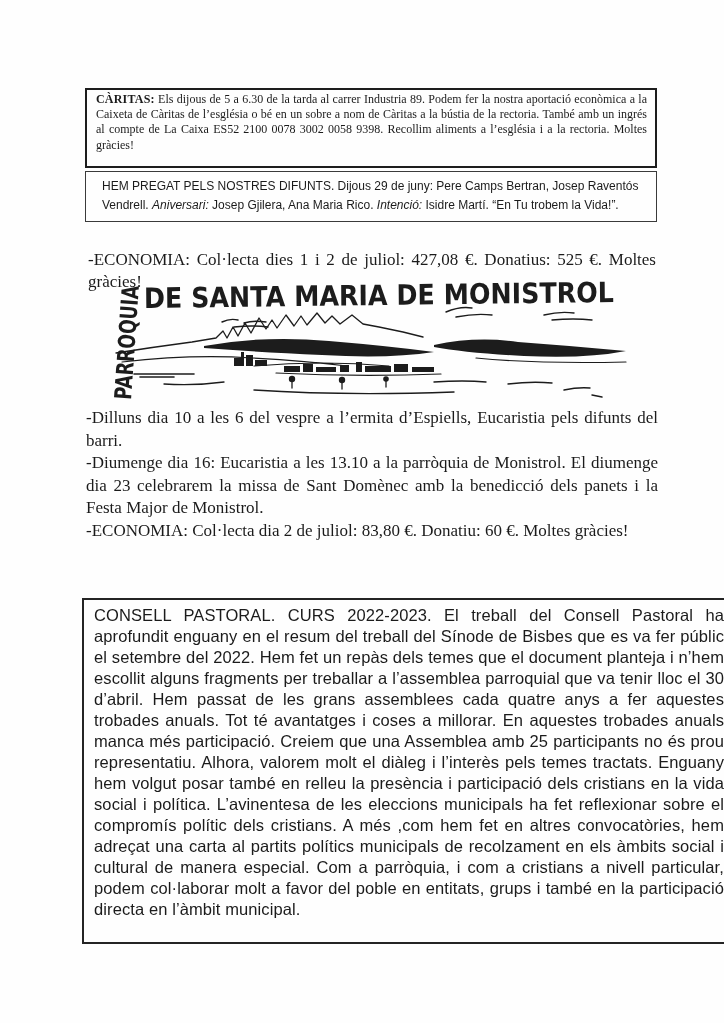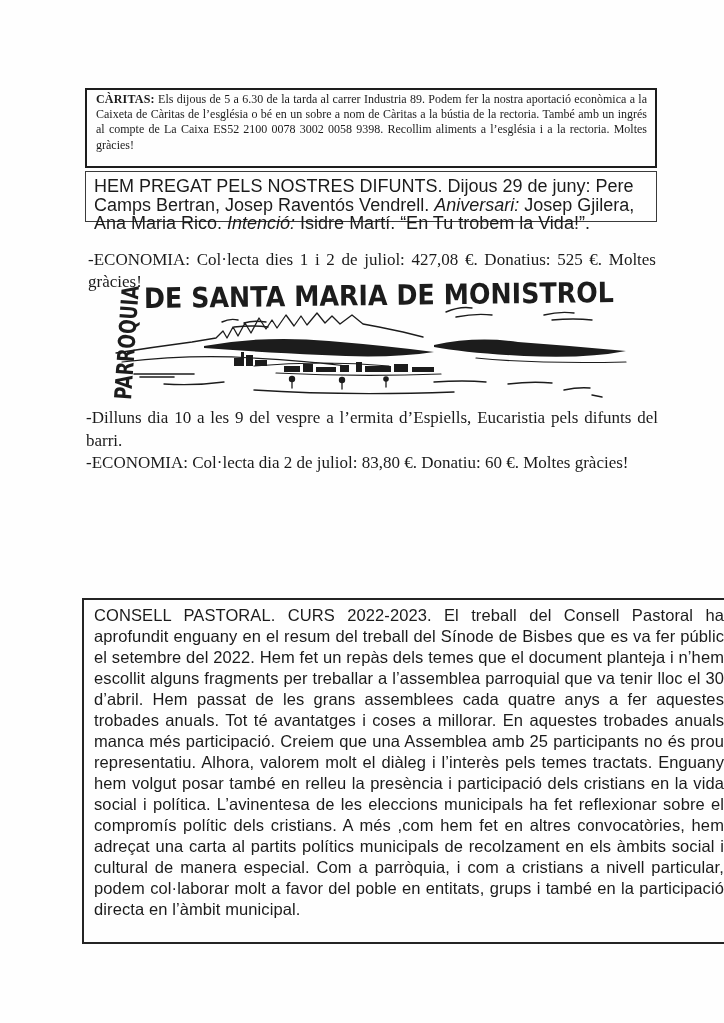--- a/index.html
+++ b/index.html
@@ -19,22 +19,22 @@
     border:2px solid #1d1d1d;
     padding:2px 8px 2px 9px;
     font-size:12px; line-height:15.2px;
     text-align:justify;
   }
   .caritas-box b { letter-spacing:.2px; }
 
   .difunts-box {
     position:absolute; left:85px; top:171px; width:572px; height:51px;
     border:1px solid #3a3a3a;
-    padding:5px 8px;
-    font-size:18px; line-height:18.6px;
+    padding:5px 16px;
+    font-size:12px; line-height:18.6px;
     text-align:left;
   }
   .difunts-box .it { font-style:italic; }
 
   .econ-top {
     position:absolute; left:88px; top:231px; width:568px;
     font-size:17px; line-height:21.8px;
     text-align:justify;
     margin-top:18px;
   }
@@ -125,19 +125,20 @@
       </g>
 
       <path class="sketch-stroke" stroke-width="1.6" d="M30,96 h60 M36,99 h34"></path>
       <path class="sketch-stroke" stroke-width="1.4" d="M150,112 q90,6 200,2 M330,104 q30,-2 52,0"></path>
       <path class="sketch-stroke" stroke-width="1.4" d="M404,106 q24,-3 44,-1 M460,112 q14,-3 26,-2 M488,117 l10,2"></path>
       <path class="sketch-stroke" stroke-width="1.3" d="M120,104 q-30,4 -60,2"></path>
     </svg>
   </div>
 
   <div class="announcements serif">
-    <p>-Dilluns dia 10 a les 9 del vespre a l’ermita d’Espiells, Eucaristia pels difunts del barri.</p>
+    <p>-Dilluns dia 10 a les 6 del vespre a l’ermita d’Espiells, Eucaristia pels difunts del barri.</p>
+    <p>-Diumenge dia 16: Eucaristia a les 13.10 a la parròquia de Monistrol. El diumenge dia 23 celebrarem la missa de Sant Domènec amb la benedicció dels panets i la Festa Major de Monistrol.</p>
     <p>-ECONOMIA: Col·lecta dia 2 de juliol:  83,80 €. Donatiu: 60 €. Moltes gràcies!</p>
   </div>
 
   <div class="consell-box sans">CONSELL PASTORAL. CURS 2022-2023. El treball del Consell Pastoral ha aprofundit enguany en el resum del treball del Sínode de Bisbes  que es va fer públic el setembre del 2022. Hem fet un repàs dels temes que el document planteja i n’hem escollit alguns fragments per treballar a l’assemblea parroquial que va tenir lloc el 30 d’abril. Hem passat de les grans assemblees cada quatre anys a fer aquestes trobades anuals. Tot té avantatges i coses a millorar. En aquestes trobades anuals manca més participació. Creiem que una Assemblea amb 25 participants no és prou representatiu. Alhora, valorem molt el diàleg i l’interès pels temes tractats. Enguany hem volgut posar també en relleu la presència i participació dels cristians en la vida social i política. L’avinentesa de les eleccions municipals ha fet reflexionar sobre el compromís polític dels cristians. A més ,com hem fet en altres convocatòries, hem adreçat una carta al partits polítics municipals de recolzament en els àmbits social i cultural de manera especial. Com a parròquia, i com a cristians a nivell particular, podem col·laborar molt a favor del poble en entitats, grups i també en la participació directa en l’àmbit municipal.</div>
 
 </div>
 
 </body></html>

